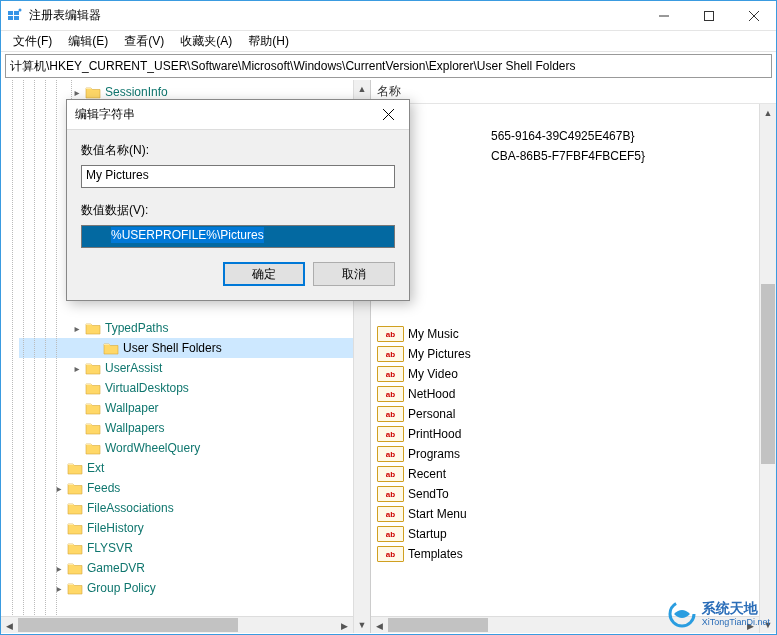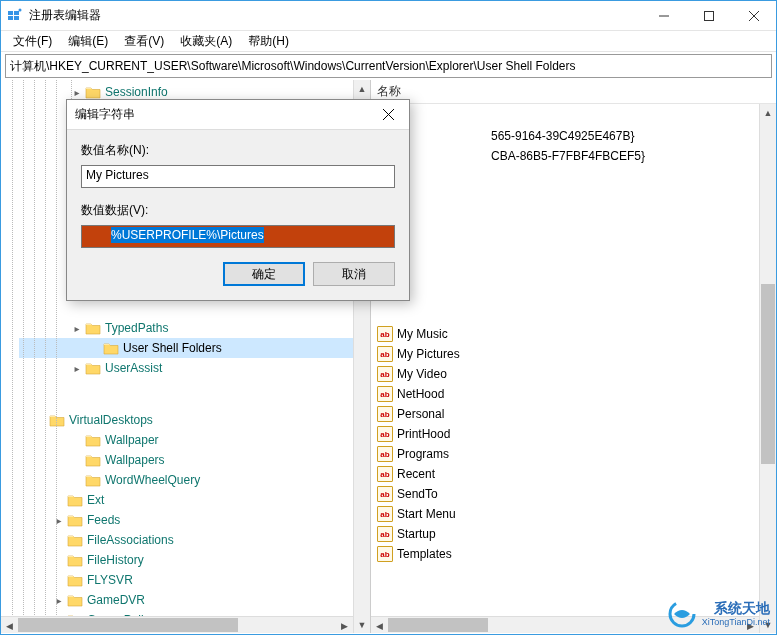--- a/index.html
+++ b/index.html
@@ -108,21 +108,21 @@
     .tree-row.selected .tree-label { color: #000; }
     .list-content { padding-top: 2px; }
     .list-row {
       height: 20px;
       display: flex;
       align-items: center;
       padding-left: 6px;
       font-size: 12px;
     }
     .val-ic {
-      width: 16px; height: 16px;
+      width: 27px; height: 16px;
       margin-right: 4px;
       display: inline-flex;
       align-items: center;
       justify-content: center;
       border: 1px solid #d0a020;
       background: #fff9e8;
       color: #c00;
       font-size: 8px;
       font-weight: bold;
       border-radius: 1px;
@@ -199,21 +199,21 @@
       height: 23px;
       border: 1px solid #777;
       background: #fff;
       padding: 2px 4px;
       font-size: 12px;
       font-family: inherit;
       margin-bottom: 14px;
     }
     .field-input.readonly { color: #000; }
     .field-input.seltext {
-      background: #c2410c;
+      background: #0369a1;
       padding-left: 29px;
     }
     .sel-highlight {
       background: #0078d7;
       color: #fff;
       padding: 1px 0;
     }
     .dialog-buttons {
       display: flex;
       justify-content: flex-end;
@@ -236,21 +236,21 @@
       display: flex;
       align-items: center;
       gap: 6px;
       color: #2a6db8;
       font-size: 11px;
       z-index: 5;
     }
     .watermark-logo {
       width: 28px; height: 28px;
     }
-    .watermark-text { line-height: 1.2; text-align: right; }
+    .watermark-text { line-height: 1.2; }
     .watermark-text .cn { font-size: 14px; font-weight: bold; color: #2a6db8; }
     .watermark-text .url { font-size: 9px; color: #2a6db8; }
     .vline {
       width: 1px;
       background: repeating-linear-gradient(#bbb 0 1px, transparent 1px 2px);
       position: absolute;
       top: 0; bottom: 0;
     }
   </style>
 </head>
@@ -335,21 +335,21 @@
           <span class="tree-label">User Shell Folders</span>
         </div>
         <div class="tree-row" style="padding-left: 70px;">
           <span class="expander ">▸</span>
           <span class="folder-ic"><svg width="16" height="14" viewBox="0 0 16 14">
               <path d="M1 3 L6 3 L7.5 4.5 L15 4.5 L15 13 L1 13 Z" fill="#ffd868" stroke="#d6a93a" stroke-width="0.6"></path>
               <path d="M1 3 L6 3 L7 4 L1 4 Z" fill="#ffe9a8"></path>
             </svg></span>
           <span class="tree-label">UserAssist</span>
         </div>
-        <div class="tree-row" style="padding-left: 34px; margin-top: 32px;">
+        <div class="tree-row" style="padding-left: 70px;">
           <span class="expander "></span>
           <span class="folder-ic"><svg width="16" height="14" viewBox="0 0 16 14">
               <path d="M1 3 L6 3 L7.5 4.5 L15 4.5 L15 13 L1 13 Z" fill="#ffd868" stroke="#d6a93a" stroke-width="0.6"></path>
               <path d="M1 3 L6 3 L7 4 L1 4 Z" fill="#ffe9a8"></path>
             </svg></span>
           <span class="tree-label">VirtualDesktops</span>
         </div>
         <div class="tree-row" style="padding-left: 70px;">
           <span class="expander "></span>
           <span class="folder-ic"><svg width="16" height="14" viewBox="0 0 16 14">

